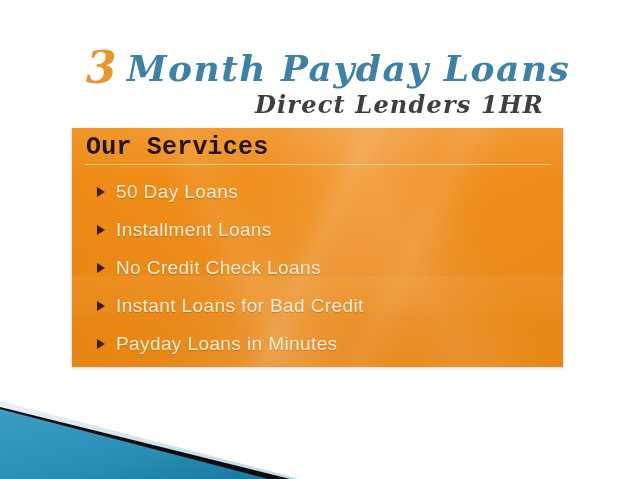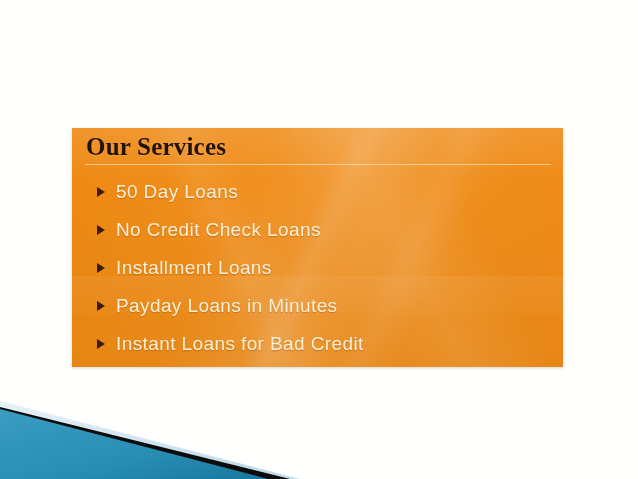--- a/index.html
+++ b/index.html
@@ -107,21 +107,21 @@
     left: 0; top: 148px;
     width: 100%; height: 38px;
     background: linear-gradient(to bottom, rgba(255,255,255,0.055), rgba(255,255,255,0.02));
     pointer-events: none;
   }
 
   .panel-title {
     position: absolute;
     left: 14px;
     top: 5px;
-    font-family: Liberation Serif, serif;
+    font-family: Liberation Mono, monospace;
     font-weight: 700;
     font-size: 25px;
     color: #231208;
     letter-spacing: 0.2px;
     text-shadow: 0 1px 0 rgba(255,255,255,0.12);
   }
   .panel-divider {
     position: absolute;
     left: 13px;
     top: 36px;
@@ -182,49 +182,55 @@
     height: 86px;
     pointer-events: none;
   }
   .ribbon svg { display: block; }
 </style>
 </head>
 <body>
 
 <div id="slide">
 
+  <div class="logo-block">
+    <div class="logo-line1">
+      <span class="logo-digit">3</span><span class="logo-words">Month Payday Loans</span>
+    </div>
+    <div class="logo-line2">Direct Lenders 1HR</div>
+  </div>
 
   <div class="services-panel">
     <div class="panel-sheen-a"></div>
     <div class="panel-sheen-b"></div>
     <div class="panel-band"></div>
 
     <div class="panel-title">Our Services</div>
     <div class="panel-divider"></div>
 
     <ul class="service-list">
       <li class="service-item">
         <span class="bullet-icon"></span>
         <span class="service-label">50 Day Loans</span>
       </li>
       <li class="service-item">
         <span class="bullet-icon"></span>
+        <span class="service-label">Installment Loans</span>
+      </li>
+      <li class="service-item">
+        <span class="bullet-icon"></span>
         <span class="service-label">No Credit Check Loans</span>
       </li>
       <li class="service-item">
         <span class="bullet-icon"></span>
-        <span class="service-label">Installment Loans</span>
+        <span class="service-label">Instant Loans for Bad Credit</span>
       </li>
       <li class="service-item">
         <span class="bullet-icon"></span>
         <span class="service-label">Payday Loans in Minutes</span>
-      </li>
-      <li class="service-item">
-        <span class="bullet-icon"></span>
-        <span class="service-label">Instant Loans for Bad Credit</span>
       </li>
     </ul>
   </div>
 
   <div class="ribbon">
     <svg width="300" height="86" viewBox="0 0 300 86" xmlns="http://www.w3.org/2000/svg">
       <defs>
         <linearGradient id="tealGrad" x1="0" y1="0" x2="1" y2="1">
           <stop offset="0%" stop-color="#3a9cc0"></stop>
           <stop offset="55%" stop-color="#2a8fb6"></stop>

